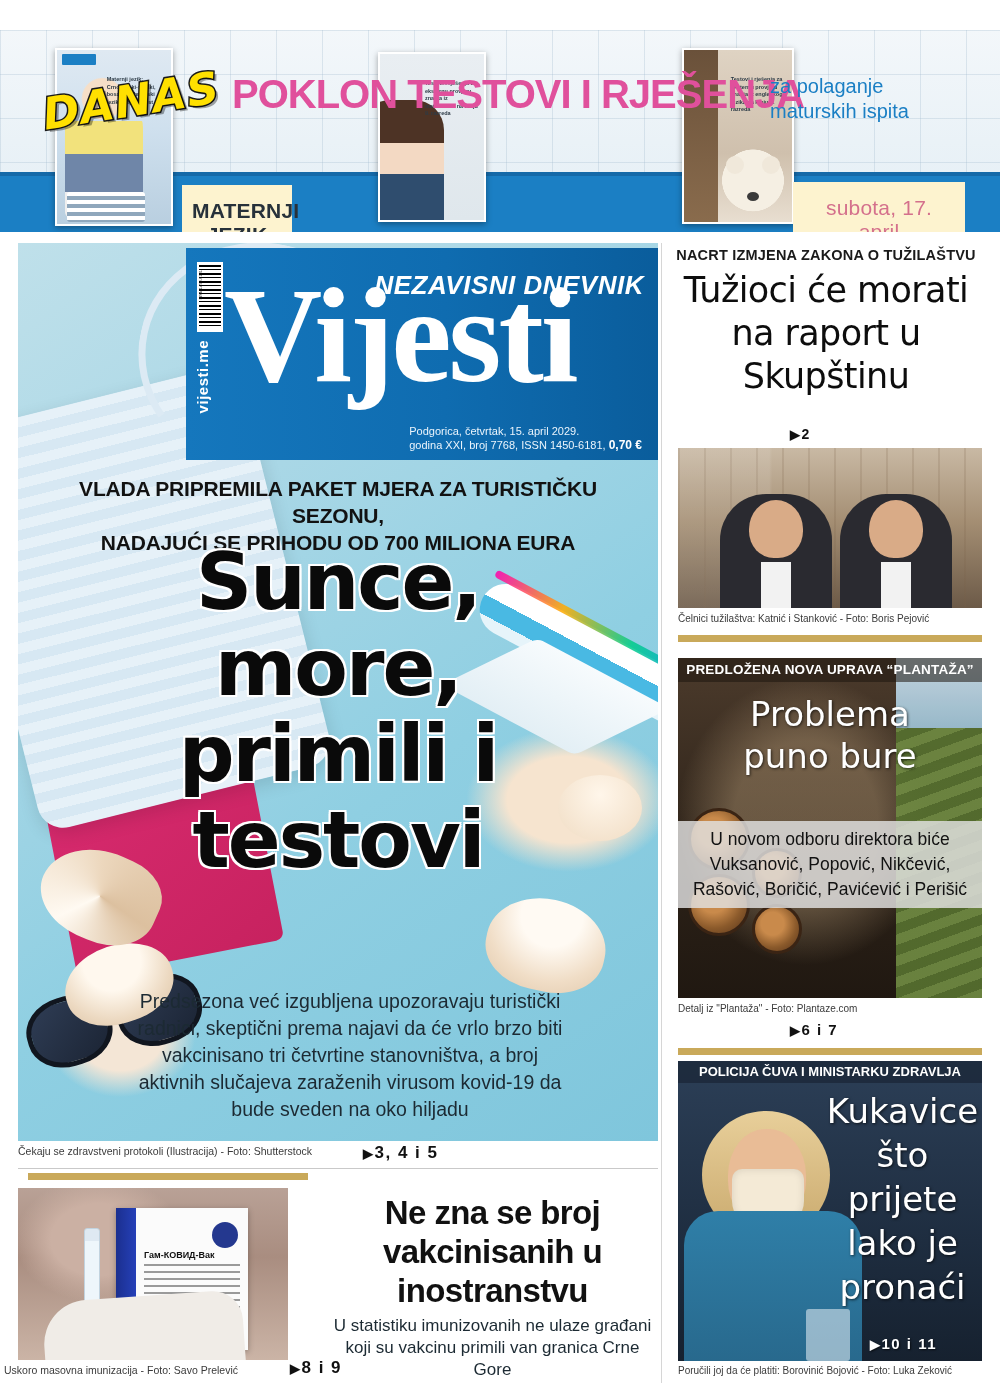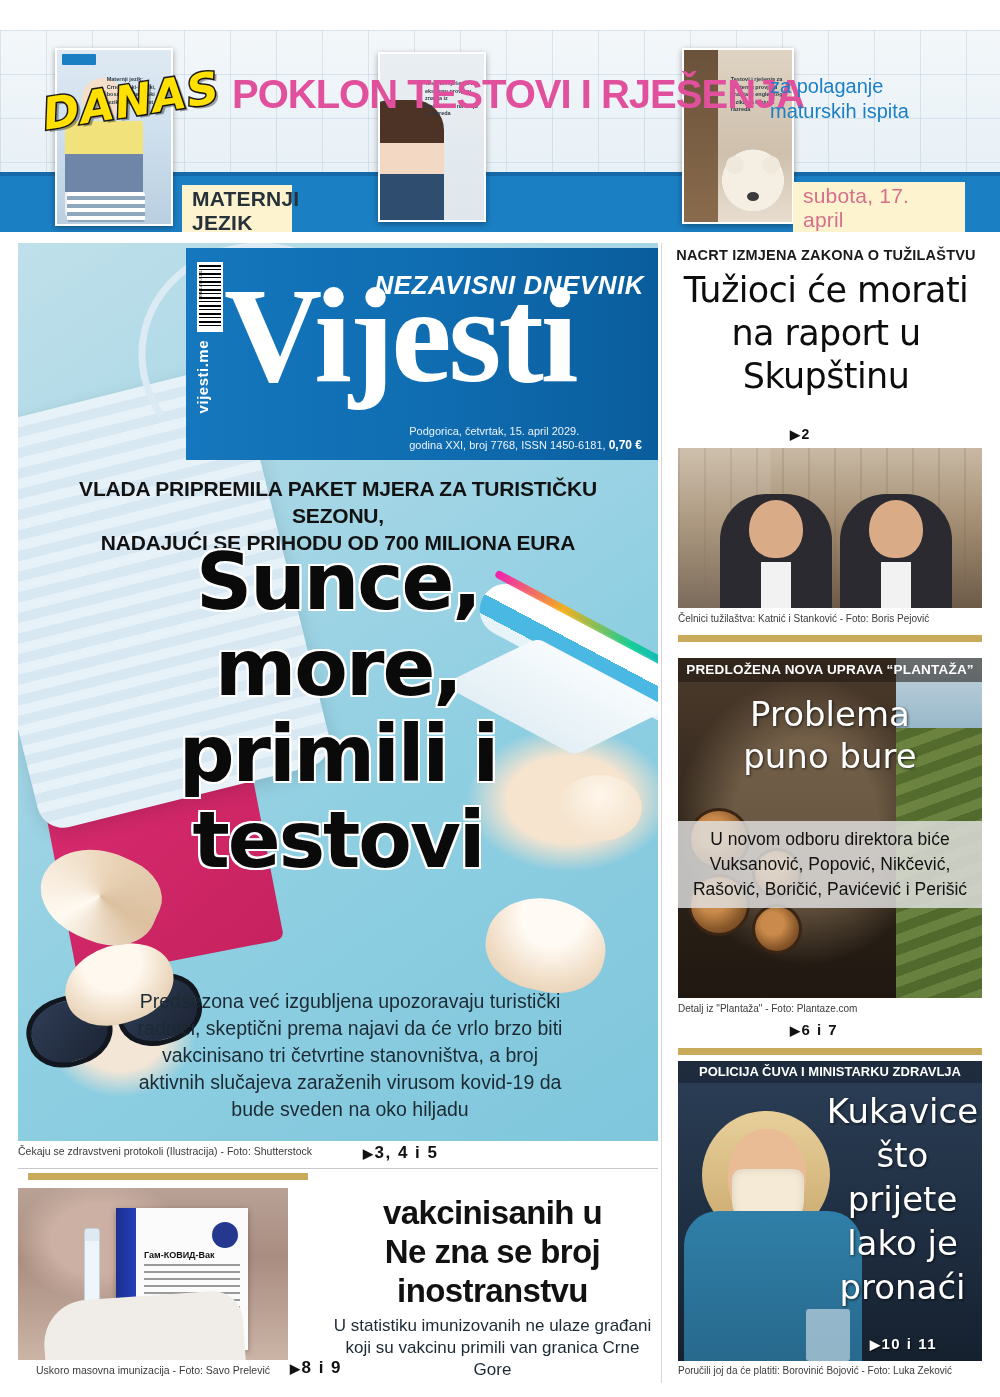--- a/index.html
+++ b/index.html
@@ -100,22 +100,22 @@
     position:absolute; left:232px; top:42px; width:530px;
     font-size:40px; font-weight:900; letter-spacing:-1px;
     color:#e0509c; white-space:nowrap;
     font-family:"Liberation Sans", sans-serif;
   }
   .ad-sub {
     position:absolute; left:770px; top:44px; width:215px;
     font-size:20px; line-height:25px; font-weight:400; color:#1b7fc4;
   }
   .pill {
-    position:absolute; background:#fdf3cf; 
-    padding:2px 10px; line-height:24px;
+    position:absolute; background:#fdf3cf; text-align:center;
+    padding:14px 10px; line-height:24px;
   }
   .pill .l1 { font-size:21px; font-weight:700; color:#27313a; letter-spacing:.2px; }
   .pill .l2 { font-size:21px; font-weight:700; color:#27313a; letter-spacing:.2px; }
   .pill .pink { color:#e0509c; font-weight:900; letter-spacing:1px; }
   .pill .rosy { color:#d4708c; font-weight:400; }
   .pill-1 { left:182px; top:155px; width:110px; }
   .pill-2 { left:465px; top:152px; width:150px; }
   .pill-3 { left:793px; top:152px; width:172px; }
 
   
@@ -307,21 +307,21 @@
     background:#f0ece7; border-radius:44px 30px 0 0; transform:rotate(-4deg);
   }
   .bl-title{
     position:absolute; left:330px; top:1193px; width:325px; text-align:center;
     font-size:33px; line-height:39px; font-weight:900; color:#111; letter-spacing:-.6px;
   }
   .bl-sub{
     position:absolute; left:330px; top:1315px; width:325px; text-align:center;
     font-size:17px; line-height:22px; color:#1c2a33;
   }
-  .cap-bl{ position:absolute; left:36px; top:1364px; font-size:10.5px; color:#3a3a3a; }
+  .cap-bl{ position:absolute; left:4px; top:1364px; font-size:10.5px; color:#3a3a3a; }
   .ref-bl{ left:290px; top:1358px; }
 
   
   .right-col{ position:absolute; left:670px; top:243px; width:312px; height:1150px; }
 
   .r-kicker{
     position:absolute; left:0; top:4px; width:312px; text-align:center;
     font-size:14.5px; font-weight:700; color:#1a1a1a; letter-spacing:.2px;
   }
   .r-head{
@@ -573,22 +573,22 @@
       <div class="box">
         <div class="spine"></div>
         <div class="dot"></div>
         <div class="t1">Гам-КОВИД-Вак</div>
         <div class="lines"></div>
       </div>
       <div class="hand"></div>
     </div>
 
     <div class="bl-title">
+      <div>Ne zna se broj</div>
       <div>vakcinisanih u</div>
-      <div>Ne zna se broj</div>
       <div>inostranstvu</div>
     </div>
     <div class="bl-sub">U statistiku imunizovanih ne ulaze građani koji su vakcinu primili van granica Crne Gore</div>
     <div class="cap-bl">Uskoro masovna imunizacija - Foto: Savo Prelević</div>
     <div class="pageref ref-bl">
       <span class="arrow">▶</span><span>8 i 9</span>
     </div>
   </div>
 
   <div class="right-col">

